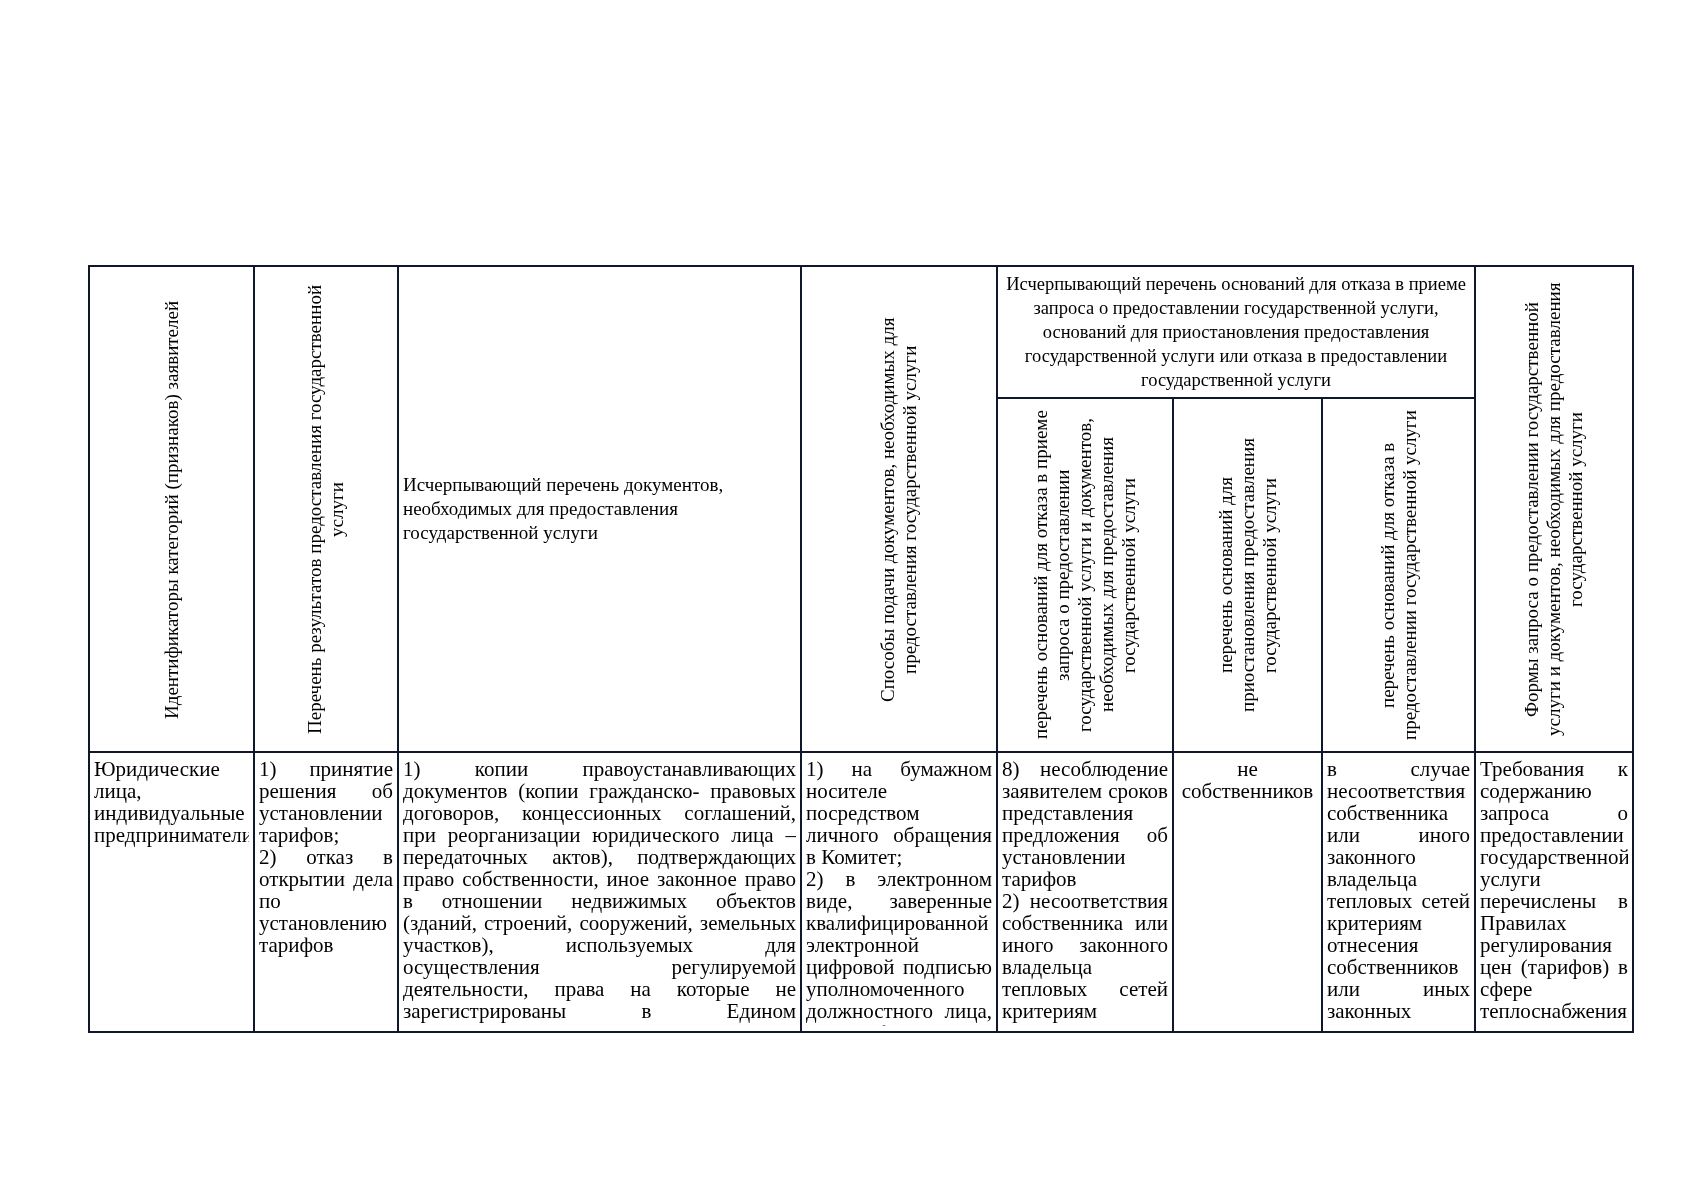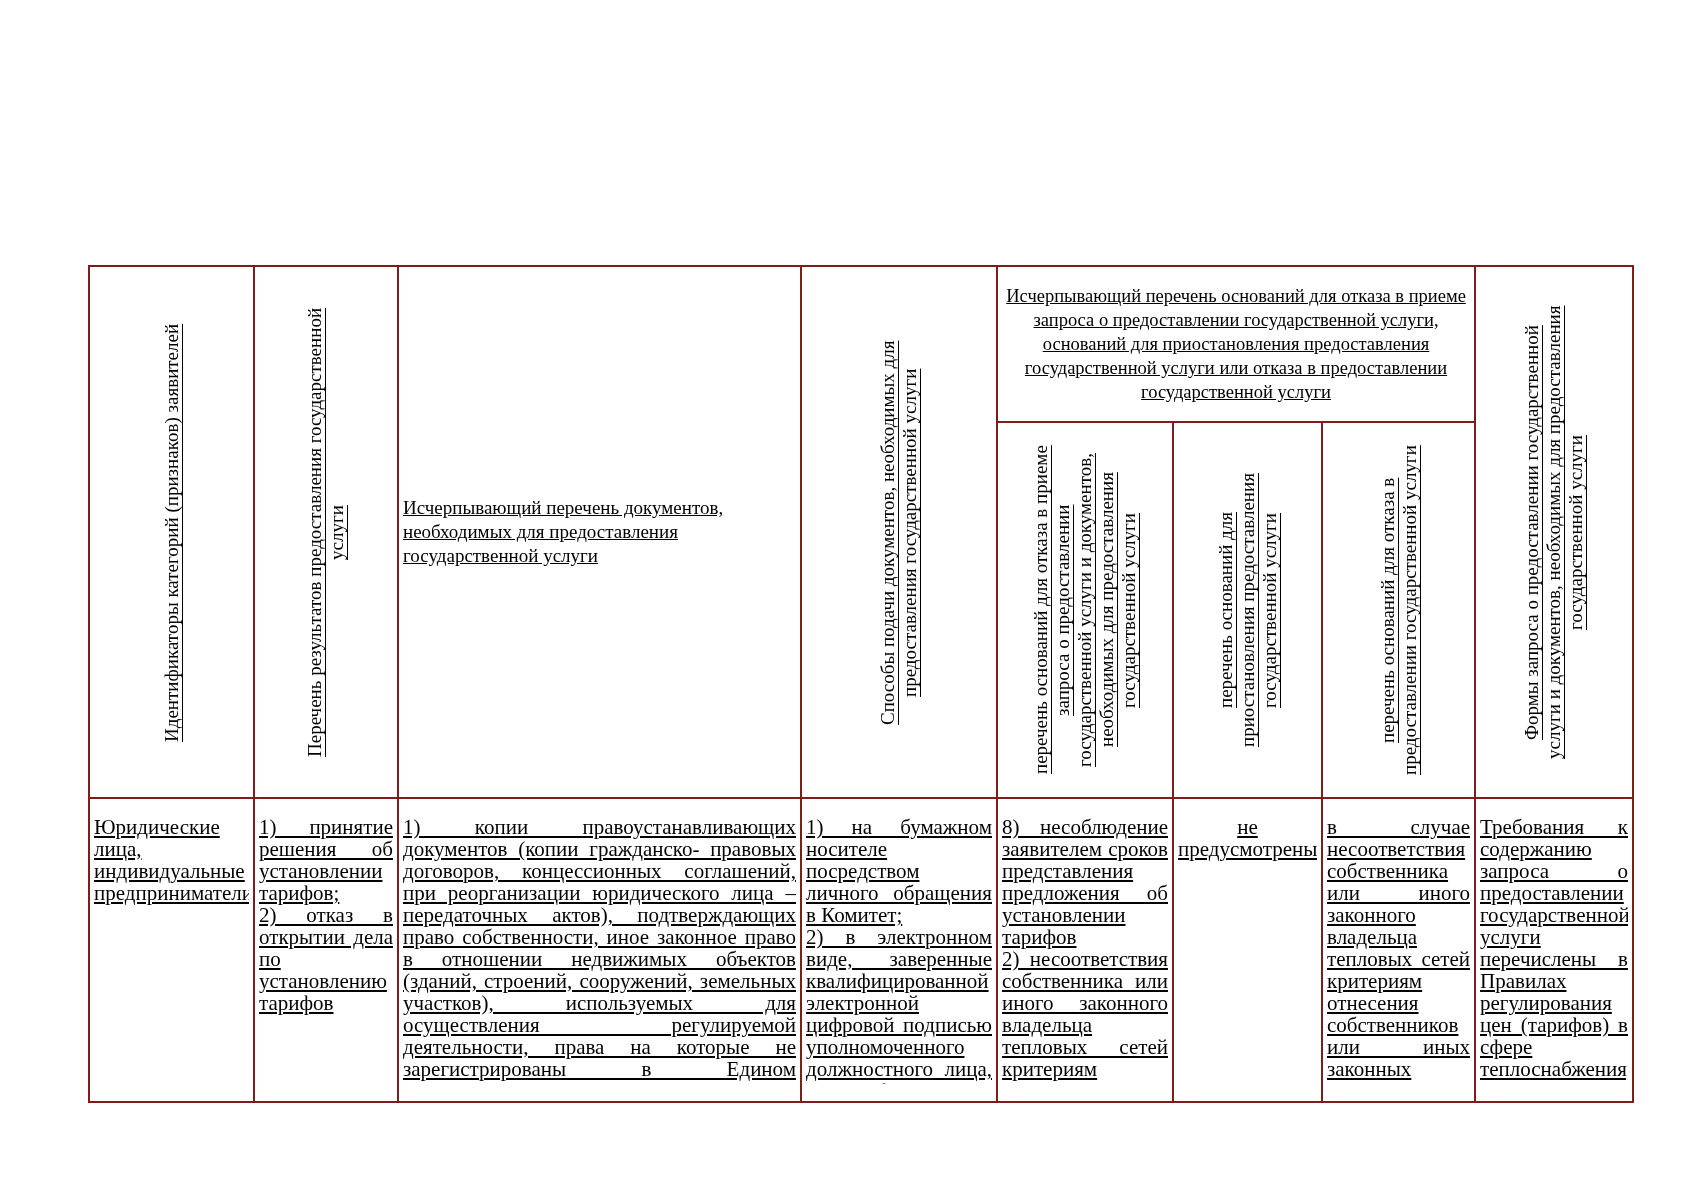--- a/index.html
+++ b/index.html
@@ -27,25 +27,24 @@
     position: absolute;
     left: 88px;
     top: 265px;
   }
   table.reg {
     border-collapse: collapse;
     table-layout: fixed;
     width: 1544px;
   }
   table.reg th, table.reg td {
-    border: 2px solid #7f1d1d;
-    padding: 17px 4px;
+    border: 2px solid #0f172a;
+    padding: 5px 4px;
     font-weight: normal;
     vertical-align: middle;
-    text-decoration: underline;
   }
   tr.r1 { height: 118px; }
   tr.r2 { height: 354px; }
   tr.r3 { height: 275px; }
   th.hcell { text-align: center; }
   .vert {
     writing-mode: vertical-rl;
     transform: rotate(180deg);
     margin: 0 auto;
     text-align: center;
@@ -141,21 +140,21 @@
         </td>
         <td class="bodycell">
           <div class="clip">1) на бумажном носителе посредством личного обращения в Комитет;
 2) в электронном виде, заверенные квалифицированной электронной цифровой подписью уполномоченного должностного лица, на официальную электронную почту</div>
         </td>
         <td class="bodycell">
           <div class="clip">8) несоблюдение заявителем сроков представления предложения об установлении тарифов
 2) несоответствия собственника или иного законного владельца тепловых сетей критериям отнесения собственников или</div>
         </td>
         <td class="bodycell center">
-          <div class="clip">не предусмотрены</div>
+          <div class="clip">не собственников</div>
         </td>
         <td class="bodycell">
           <div class="clip">в случае несоответствия собственника или иного законного владельца тепловых сетей критериям отнесения собственников или иных законных владельцев тепловых сетей к</div>
         </td>
         <td class="bodycell">
           <div class="clip">Требования к содержанию запроса о предоставлении государственной услуги перечислены в Правилах регулирования цен (тарифов) в сфере теплоснабжения, утвержденных постановлением</div>
         </td>
       </tr>
     </tbody>
       </table>

